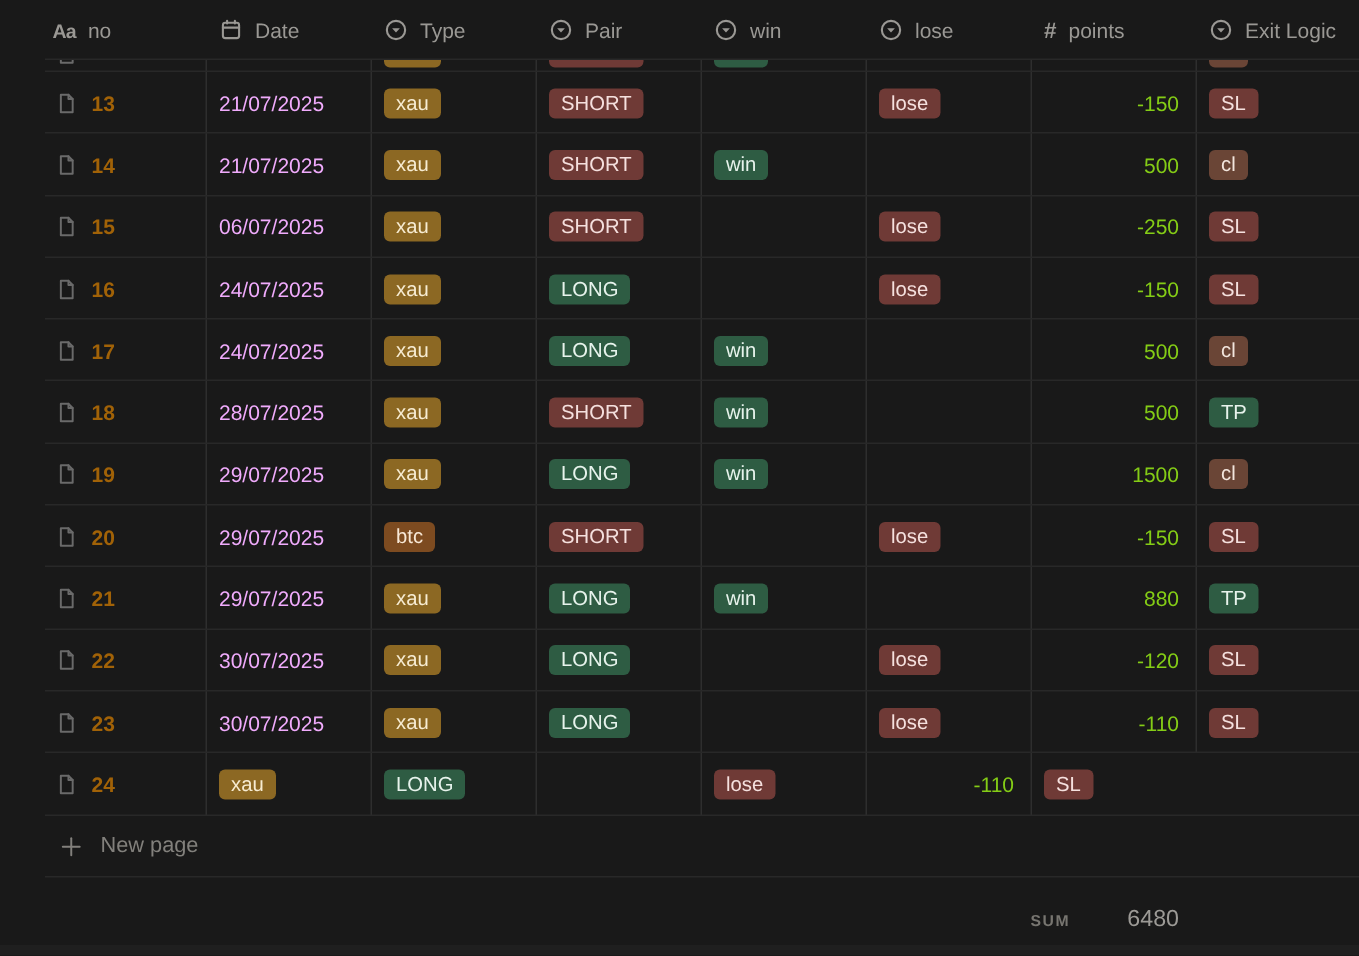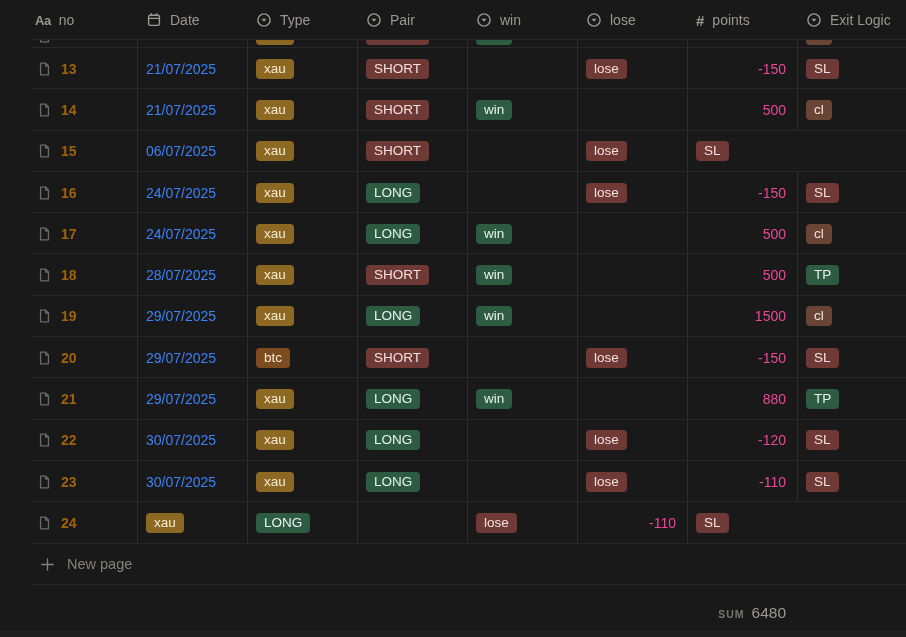--- a/index.html
+++ b/index.html
@@ -39,37 +39,37 @@
   
   .trow{height:41.3px;cursor:pointer;}
   .cell{
     display:flex;align-items:center;padding-left:8px;overflow:hidden;
     white-space:nowrap;
   }
   .trow .cell + .cell, .partialrow .cell + .cell{border-left:1px solid #2e2e2e;}
   .cell.c-title{padding-left:37px;gap:9px;}
   .cell.c-points{justify-content:flex-end;padding-right:11px;padding-left:0;}
   .no-text{color:#a16207;font-weight:700;font-size:14px;}
-  .date-text{color:#3b82f6;font-size:14px;}
-  .points-text{color:#ec4899;font-size:14px;text-align:center;}
+  .date-text{color:#f0abfc;font-size:14px;}
+  .points-text{color:#84cc16;font-size:14px;text-align:center;}
   .pageicon{color:#6a6a6a;display:inline-flex;}
   .tag{
     display:inline-block;height:20px;line-height:20px;padding:0 8px;
     border-radius:4px;font-size:13.5px;
   }
   
   .newpage{
     height:41px;display:flex;align-items:center;gap:12px;
     padding-left:40px;color:#82807c;font-size:14.5px;cursor:pointer;
   }
   .plus{color:#82807c;display:inline-flex;}
   
   .sumrow{margin-top:9px;height:38px;}
   .sumcell{
-    grid-column:7;display:flex;align-items:center;justify-content:flex-end;
+    grid-column:7;display:flex;align-items:center;justify-content:space-between;
     gap:7px;padding-right:11px;cursor:pointer;
   }
   .sum-label{
     color:#777570;font-size:10.5px;font-weight:600;letter-spacing:1px;
     text-transform:uppercase;padding-top:2px;
   }
   .sum-value{color:#9c9a96;font-size:15.5px;}
   .bottomstrip{
     position:absolute;left:0;bottom:0;width:906px;height:7px;background:#1f1f1f;
   }
@@ -231,20 +231,23 @@
         </div>
         <div class="cell">
           <span class="tag" style="background:#8c6823;color:#f7ecd2">xau</span>
         </div>
         <div class="cell">
           <span class="tag" style="background:#6f3a36;color:#f5e0de">SHORT</span>
         </div>
         <div class="cell"></div>
         <div class="cell">
           <span class="tag" style="background:#6f3a36;color:#f5e0de">lose</span>
+        </div>
+        <div class="cell c-points">
+          <span class="points-text">-250</span>
         </div>
         <div class="cell">
           <span class="tag" style="background:#6f3a36;color:#f5e0de">SL</span>
         </div>
       </div>
       <div class="trow grid hline">
         <div class="cell c-title">
           <span class="pageicon">
             <svg width="15" height="16" viewBox="0 0 16 16" color="#6a6a6a">
               <path d="M3.8 1.8 h5.4 l3 3 v9.4 h-8.4 Z" stroke="currentColor" fill="none" stroke-width="1.4" stroke-linecap="round" stroke-linejoin="round"></path>

